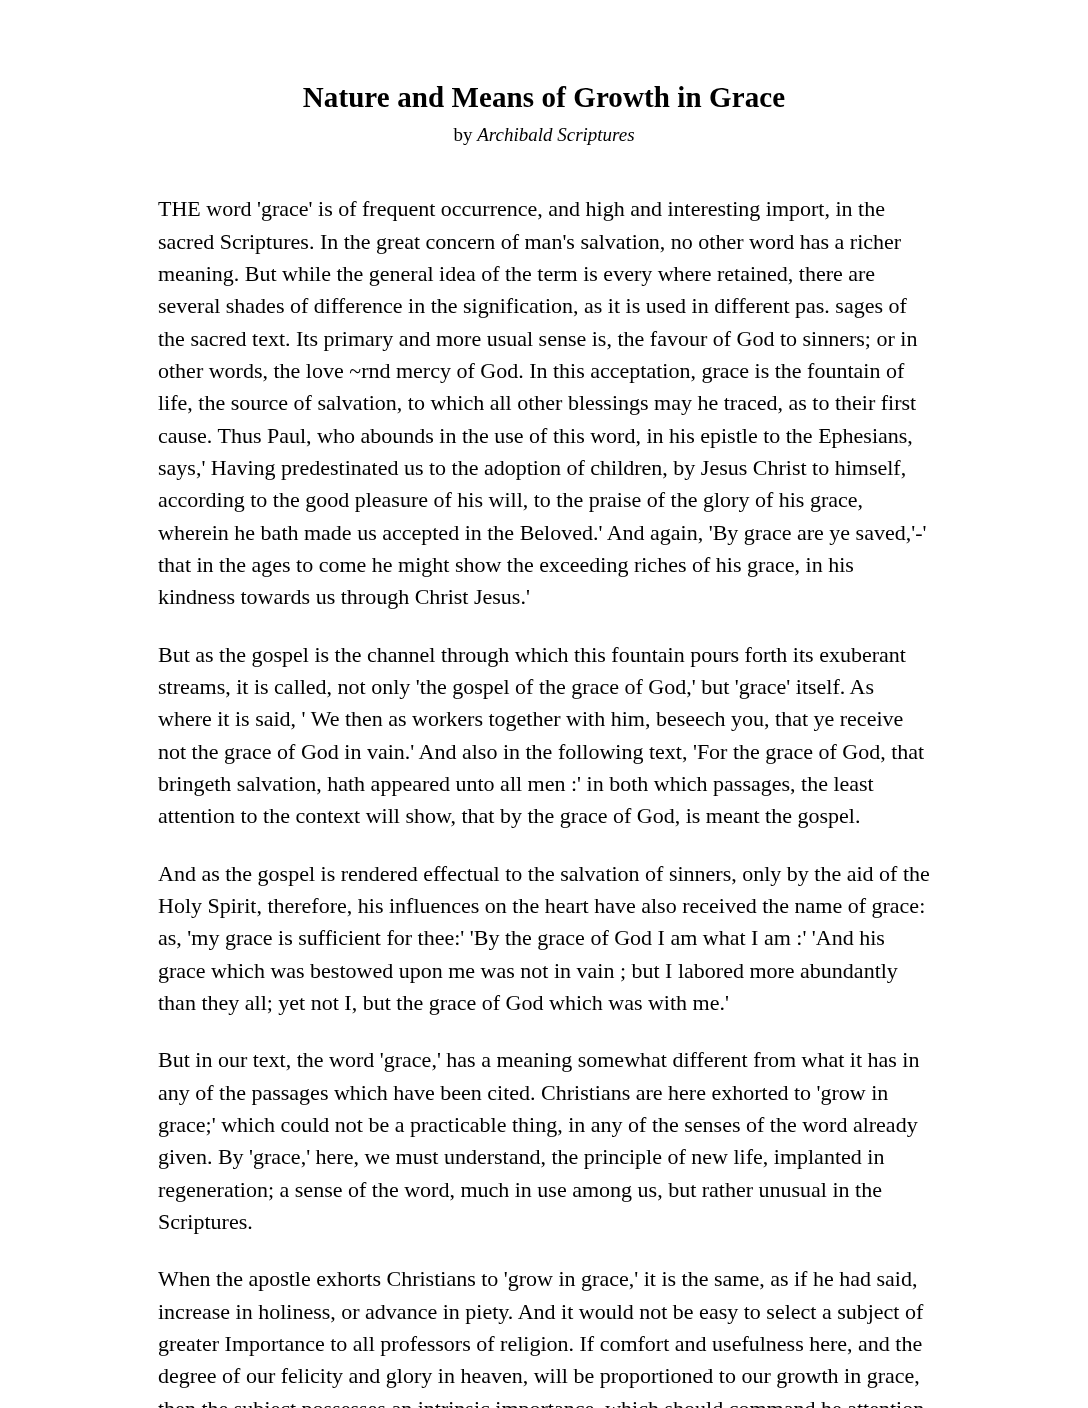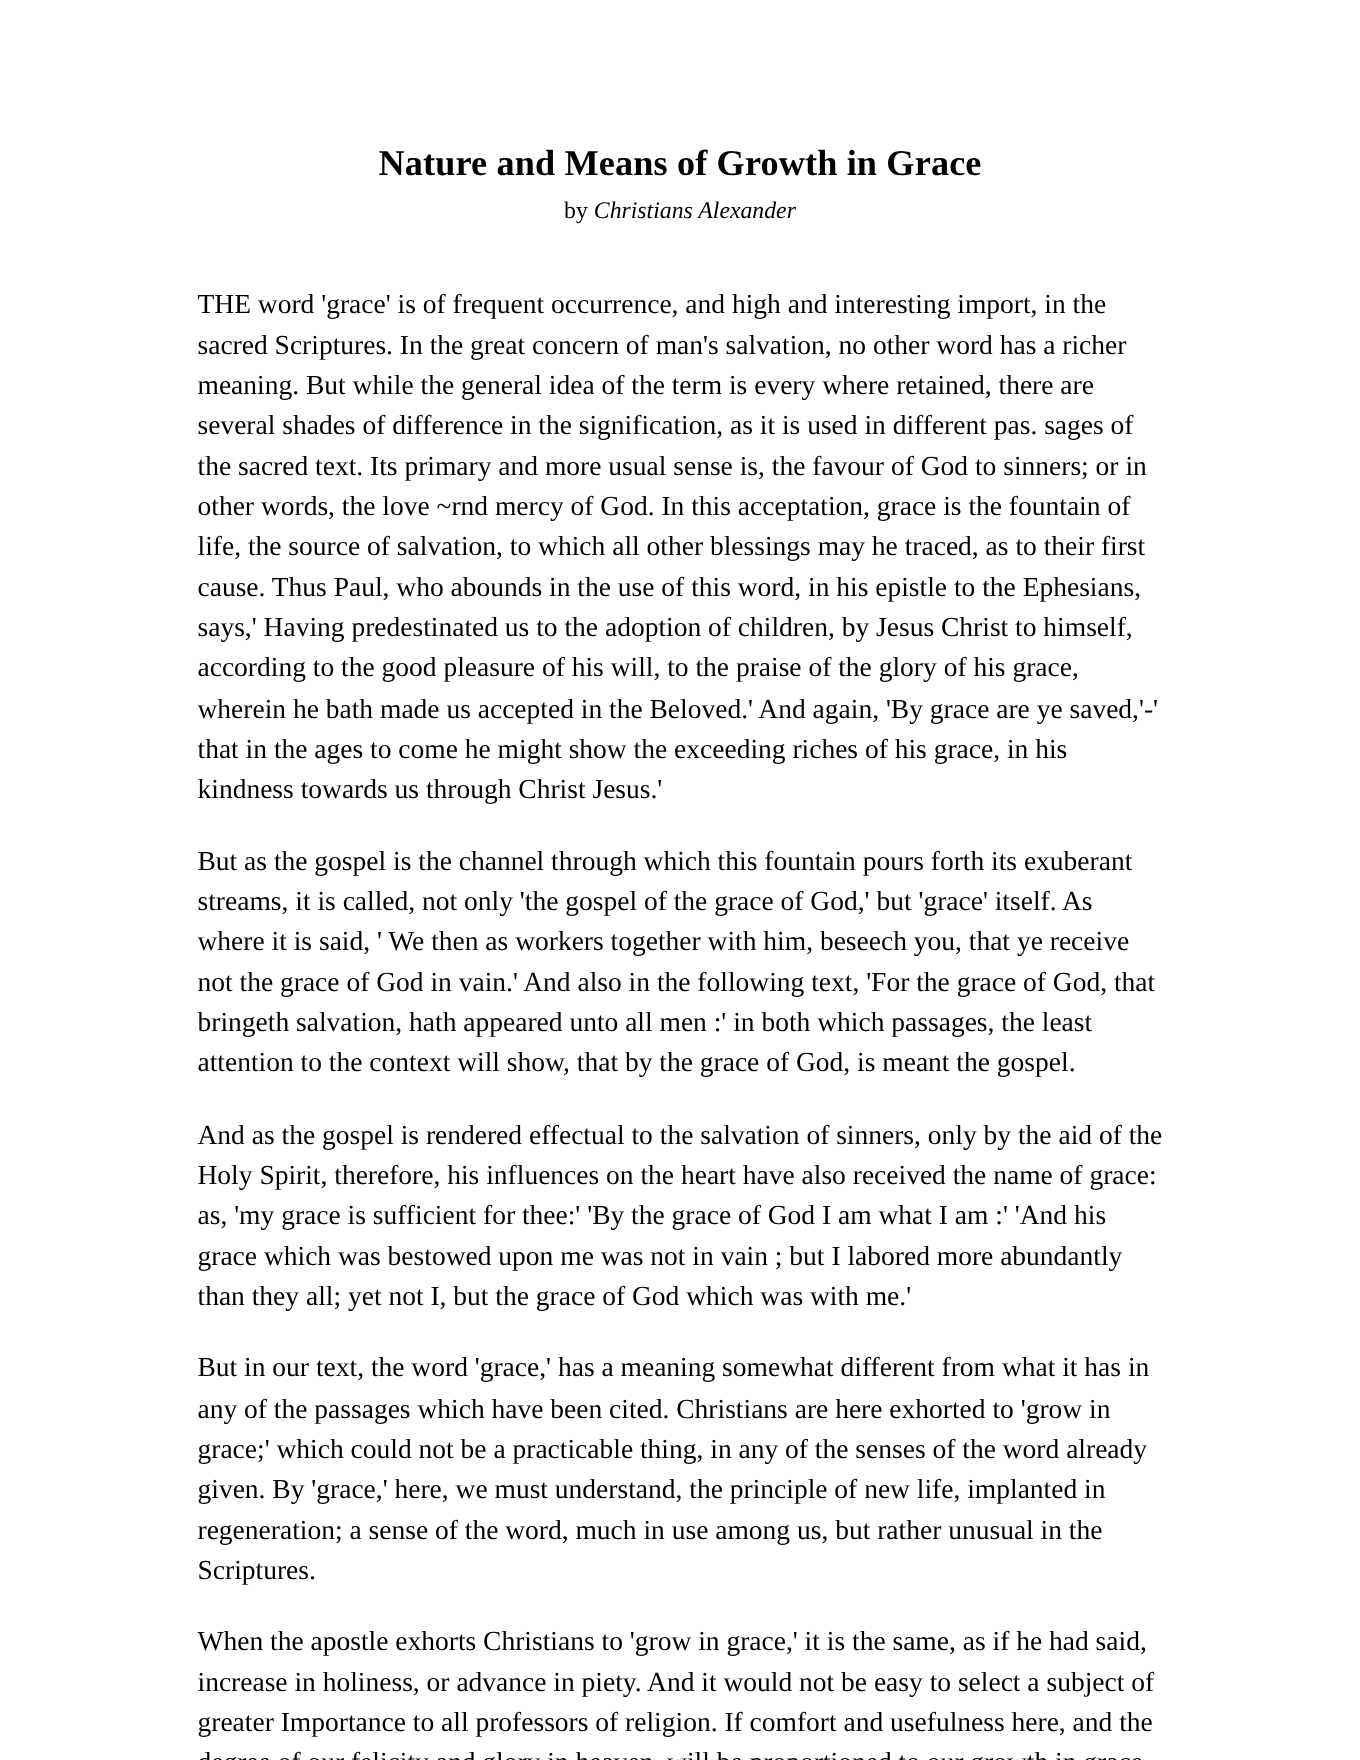--- a/index.html
+++ b/index.html
@@ -10,21 +10,21 @@
   body {
     width: 1088px;
     height: 1408px;
     font-family: "Liberation Serif", "DejaVu Serif", serif;
     color: #000000;
   }
   .page {
     width: 1088px;
     height: 1408px;
     box-sizing: border-box;
-    padding: 114px 158px 0 158px;
+    padding: 80px 158px 0 158px;
     position: relative;
   }
   .doc-title {
     text-align: center;
     font-size: 29px;
     font-weight: bold;
     line-height: 1.2;
     margin: 0 0 8px 0;
     letter-spacing: 0.1px;
   }
@@ -51,21 +51,21 @@
   }
 </style>
 </head>
 <body>
 
 <div class="page">
 
   <h1 class="doc-title">Nature and Means of Growth in Grace</h1>
 
   <div class="doc-byline">
-    <span>by </span><span class="author">Christians Alexander</span>
+    <span>by </span><span class="author">Archibald Scriptures</span>
   </div>
 
   <p class="body-par">THE word 'grace' is of frequent occurrence, and high and interesting import, in the sacred Scriptures. In the great concern of man's salvation, no other word has a richer meaning. But while the general idea of the term is every where retained, there are several shades of difference in the signification, as it is used in different pas. sages of the sacred text. Its primary and more usual sense is, the favour of God to sinners; or in other words, the love ~rnd mercy of God. In this acceptation, grace is the fountain of life, the source of salvation, to which all other blessings may he traced, as to their first cause. Thus Paul, who abounds in the use of this word, in his epistle to the Ephesians, says,' Having predestinated us to the adoption of children, by Jesus Christ to himself, according to the good pleasure of his will, to the praise of the glory of his grace, wherein he bath made us accepted in the Beloved.' And again, 'By grace are ye saved,'-' that in the ages to come he might show the exceeding riches of his grace, in his kindness towards us through Christ Jesus.'</p>
   <p class="body-par">But as the gospel is the channel through which this fountain pours forth its exuberant streams, it is called, not only 'the gospel of the grace of God,' but 'grace' itself. As where it is said, ' We then as workers together with him, beseech you, that ye receive not the grace of God in vain.' And also in the following text, 'For the grace of God, that bringeth salvation, hath appeared unto all men :' in both which passages, the least attention to the context will show, that by the grace of God, is meant the gospel.</p>
   <p class="body-par">And as the gospel is rendered effectual to the salvation of sinners, only by the aid of the Holy Spirit, therefore, his influences on the heart have also received the name of grace: as, 'my grace is sufficient for thee:' 'By the grace of God I am what I am :' 'And his grace which was bestowed upon me was not in vain ; but I labored more abundantly than they all; yet not I, but the grace of God which was with me.'</p>
   <p class="body-par">But in our text, the word 'grace,' has a meaning somewhat different from what it has in any of the passages which have been cited. Christians are here exhorted to 'grow in grace;' which could not be a practicable thing, in any of the senses of the word already given. By 'grace,' here, we must understand, the principle of new life, implanted in regeneration; a sense of the word, much in use among us, but rather unusual in the Scriptures.</p>
   <p class="body-par">When the apostle exhorts Christians to 'grow in grace,' it is the same, as if he had said, increase in holiness, or advance in piety. And it would not be easy to select a subject of greater Importance to all professors of religion. If comfort and usefulness here, and the degree of our felicity and glory in heaven, will be proportioned to our growth in grace, then the subject possesses an intrinsic importance, which should command he attention, and deeply interest the feelings, of all who hear me. What I propose then is,</p>
   <p class="heading-par">I. To explain the nature of growth in grace.</p>
   <p class="heading-par">II. To inquire, by what means growth in grace may be promoted.</p>
 

